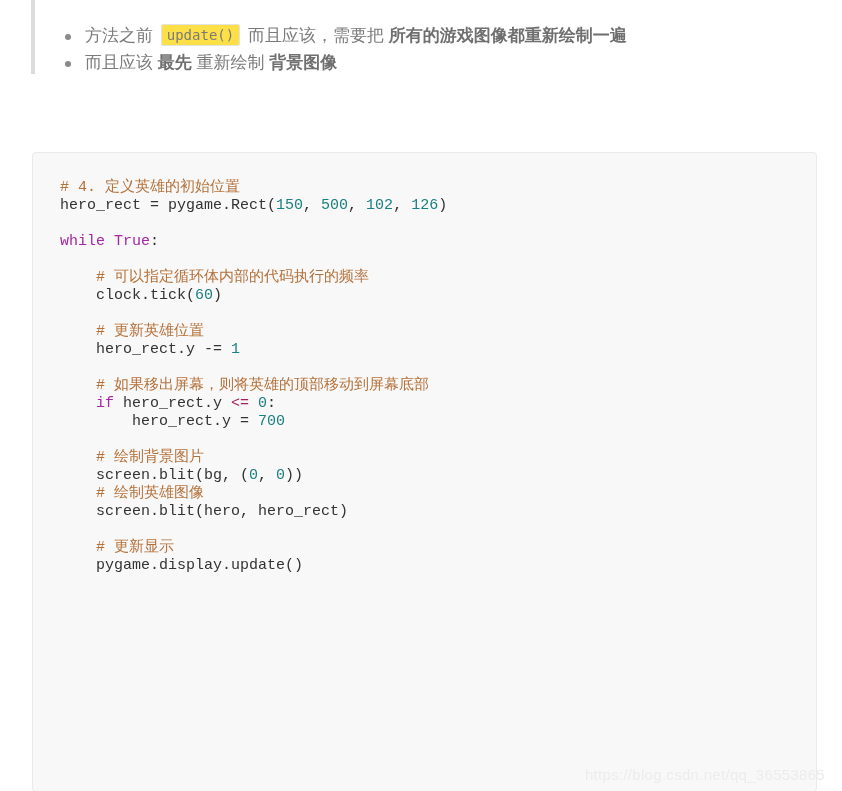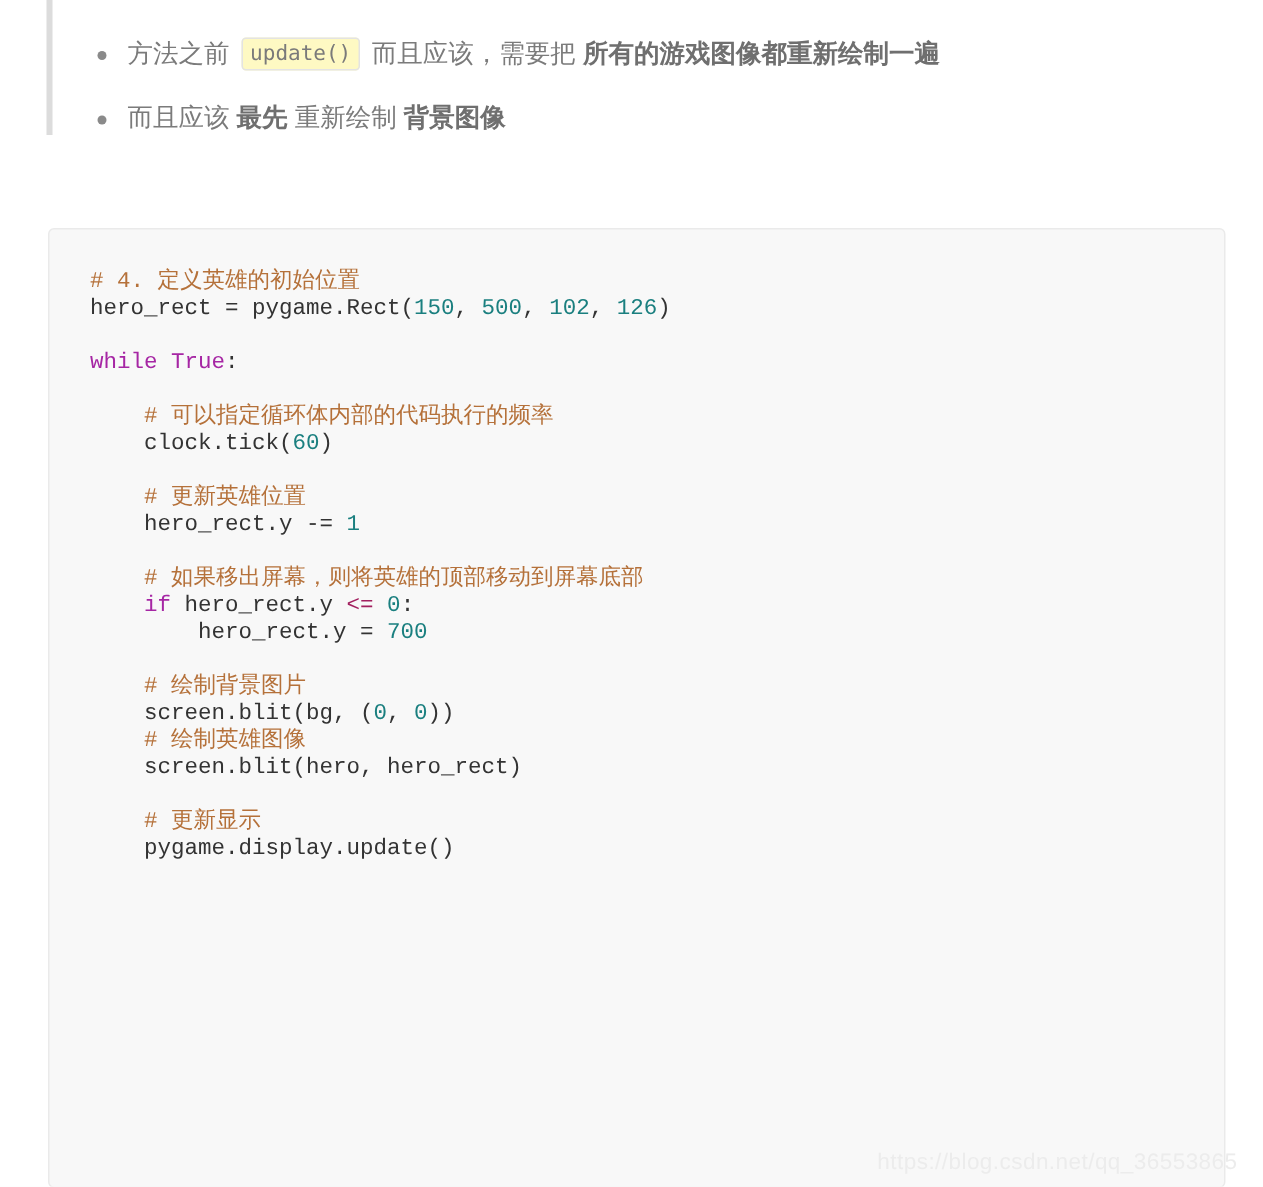--- a/index.html
+++ b/index.html
@@ -37,21 +37,21 @@
     list-style: none;
     margin: 0;
     padding: 0;
   }
   .tip-list li {
     position: relative;
     font-size: 17px;
     color: #7b7b7b;
     line-height: 1.25;
     padding-left: 29px;
-    margin-top: 22px;
+    margin-top: 6px;
     white-space: nowrap;
   }
   .tip-list li:first-child { margin-top: 25px; }
   .tip-list li .bullet {
     position: absolute;
     left: 9px;
     top: 9px;
     width: 6px;
     height: 6px;
     background: #8a8a8a;
@@ -59,21 +59,21 @@
   }
   .tip-list li b {
     color: #6f6f6f;
     font-weight: bold;
     text-align: center;
   }
   code.inline {
     font-family: "DejaVu Sans Mono", "Liberation Mono", monospace;
     font-size: 14px;
     color: #7a7a7a;
-    background: #fef9c3;
+    background: #fde047;
     border: 1px solid #e3e3e3;
     border-radius: 3px;
     padding: 2px 5px;
     margin: 0 3px;
     vertical-align: 1px;
   }
 
   
   .code-block {
     position: absolute;

